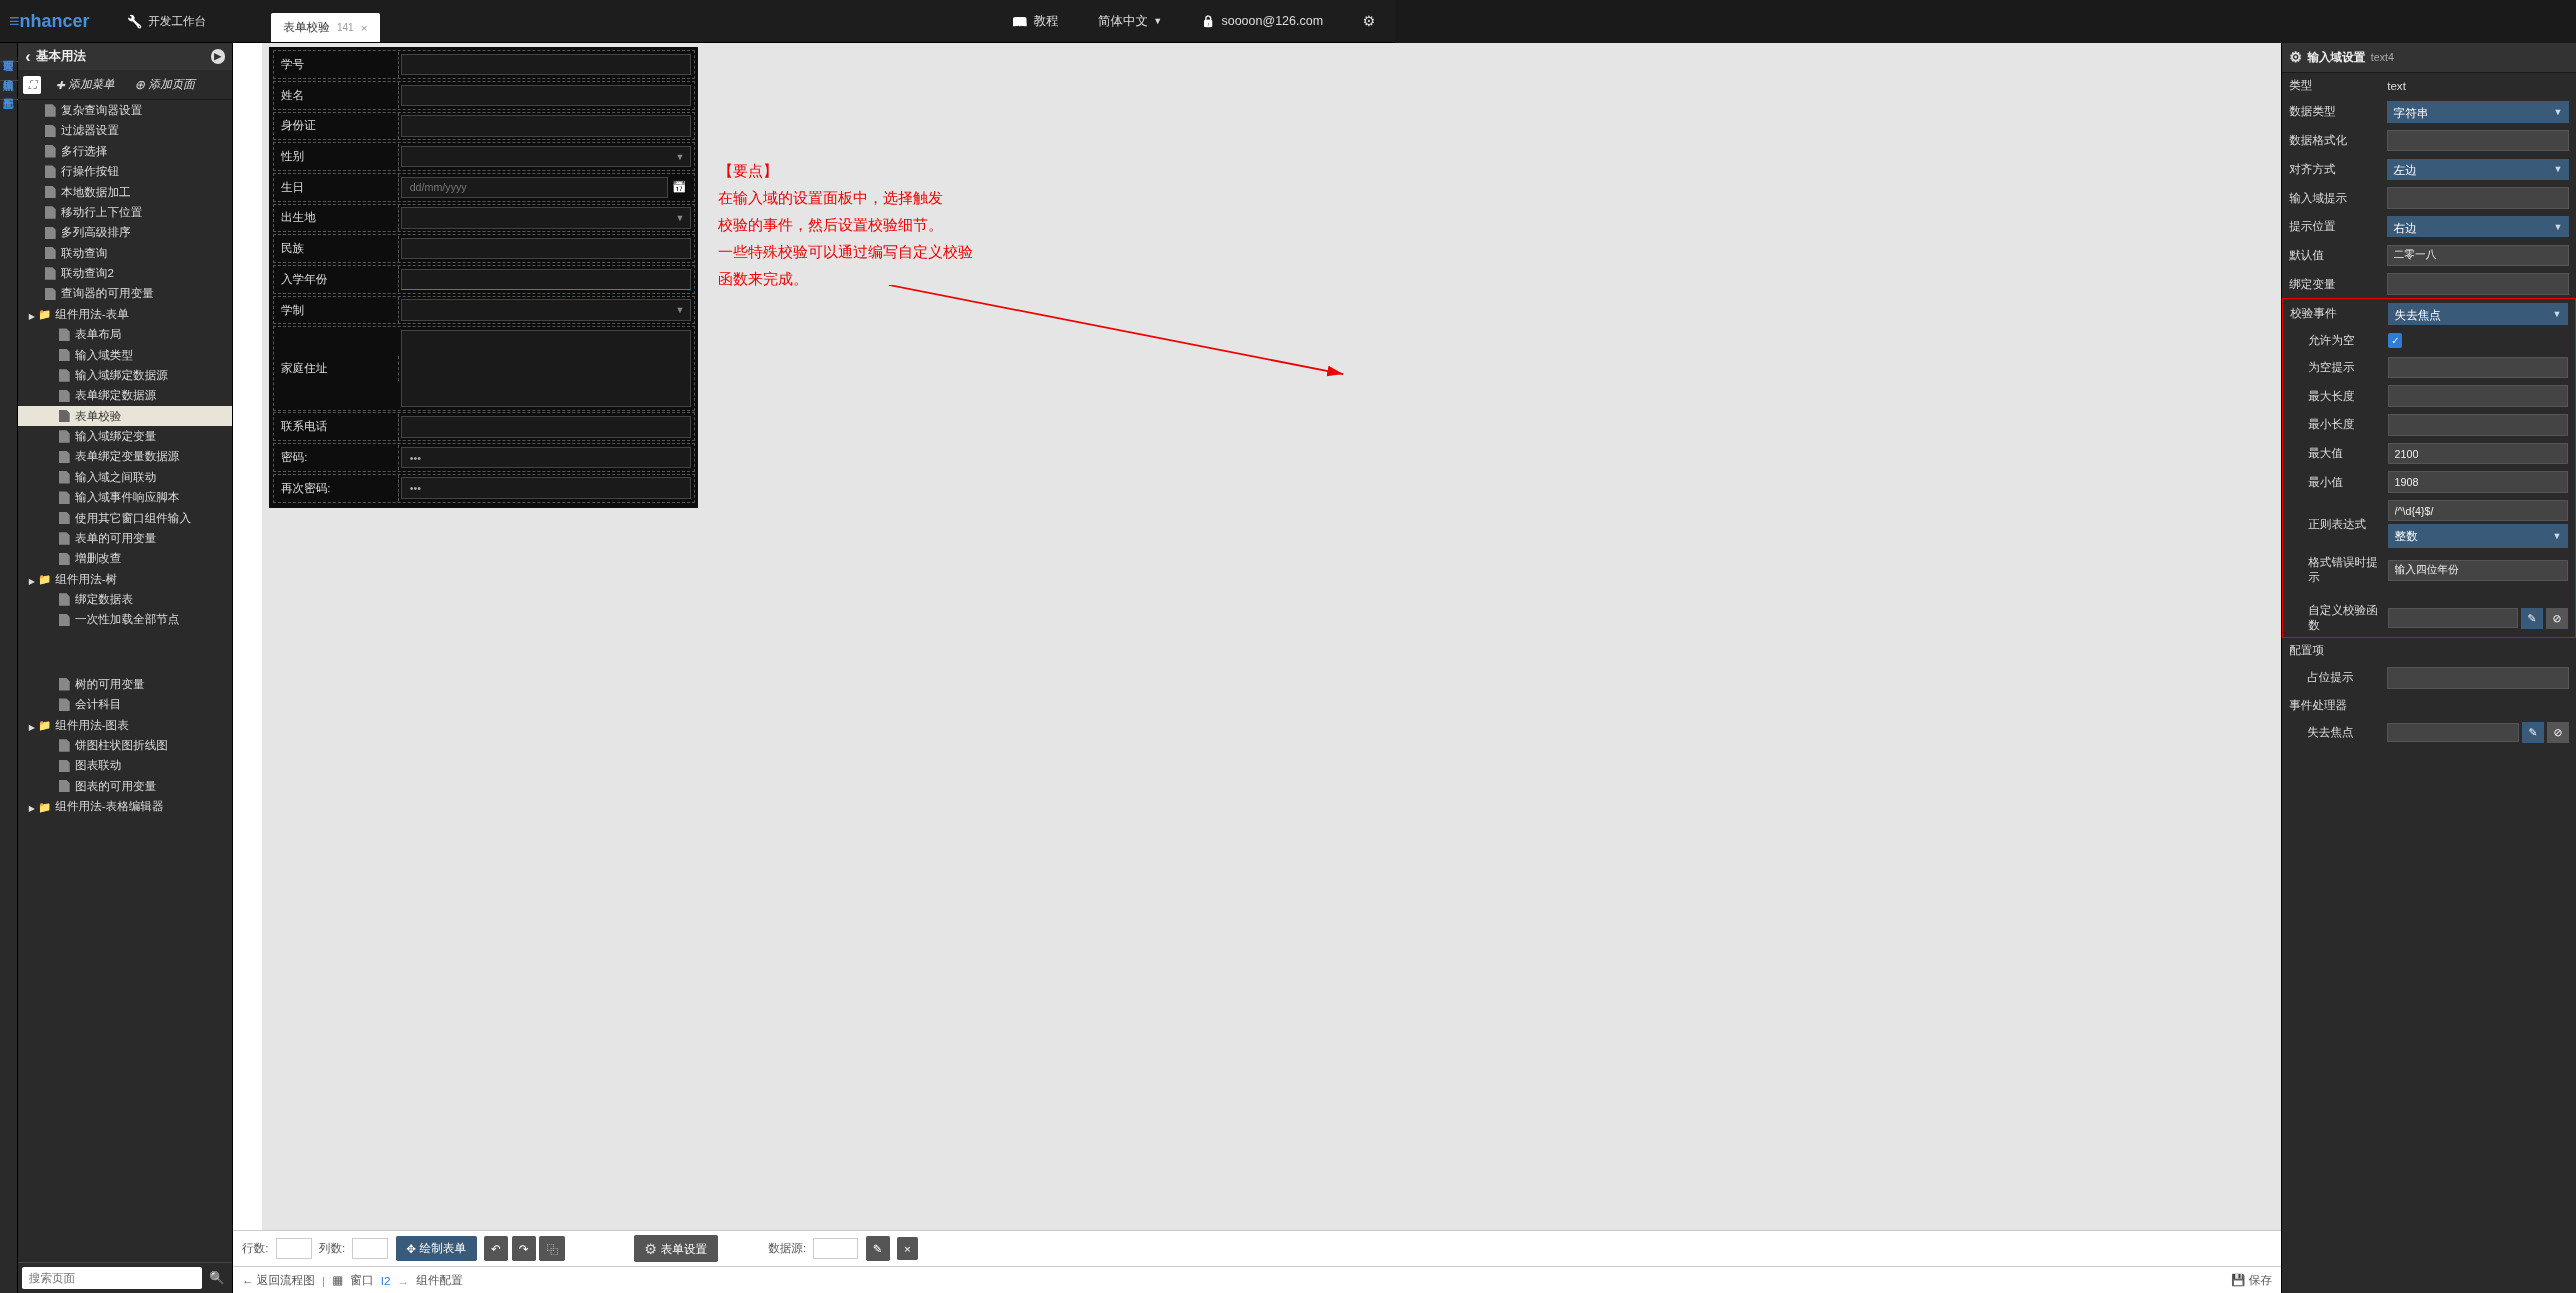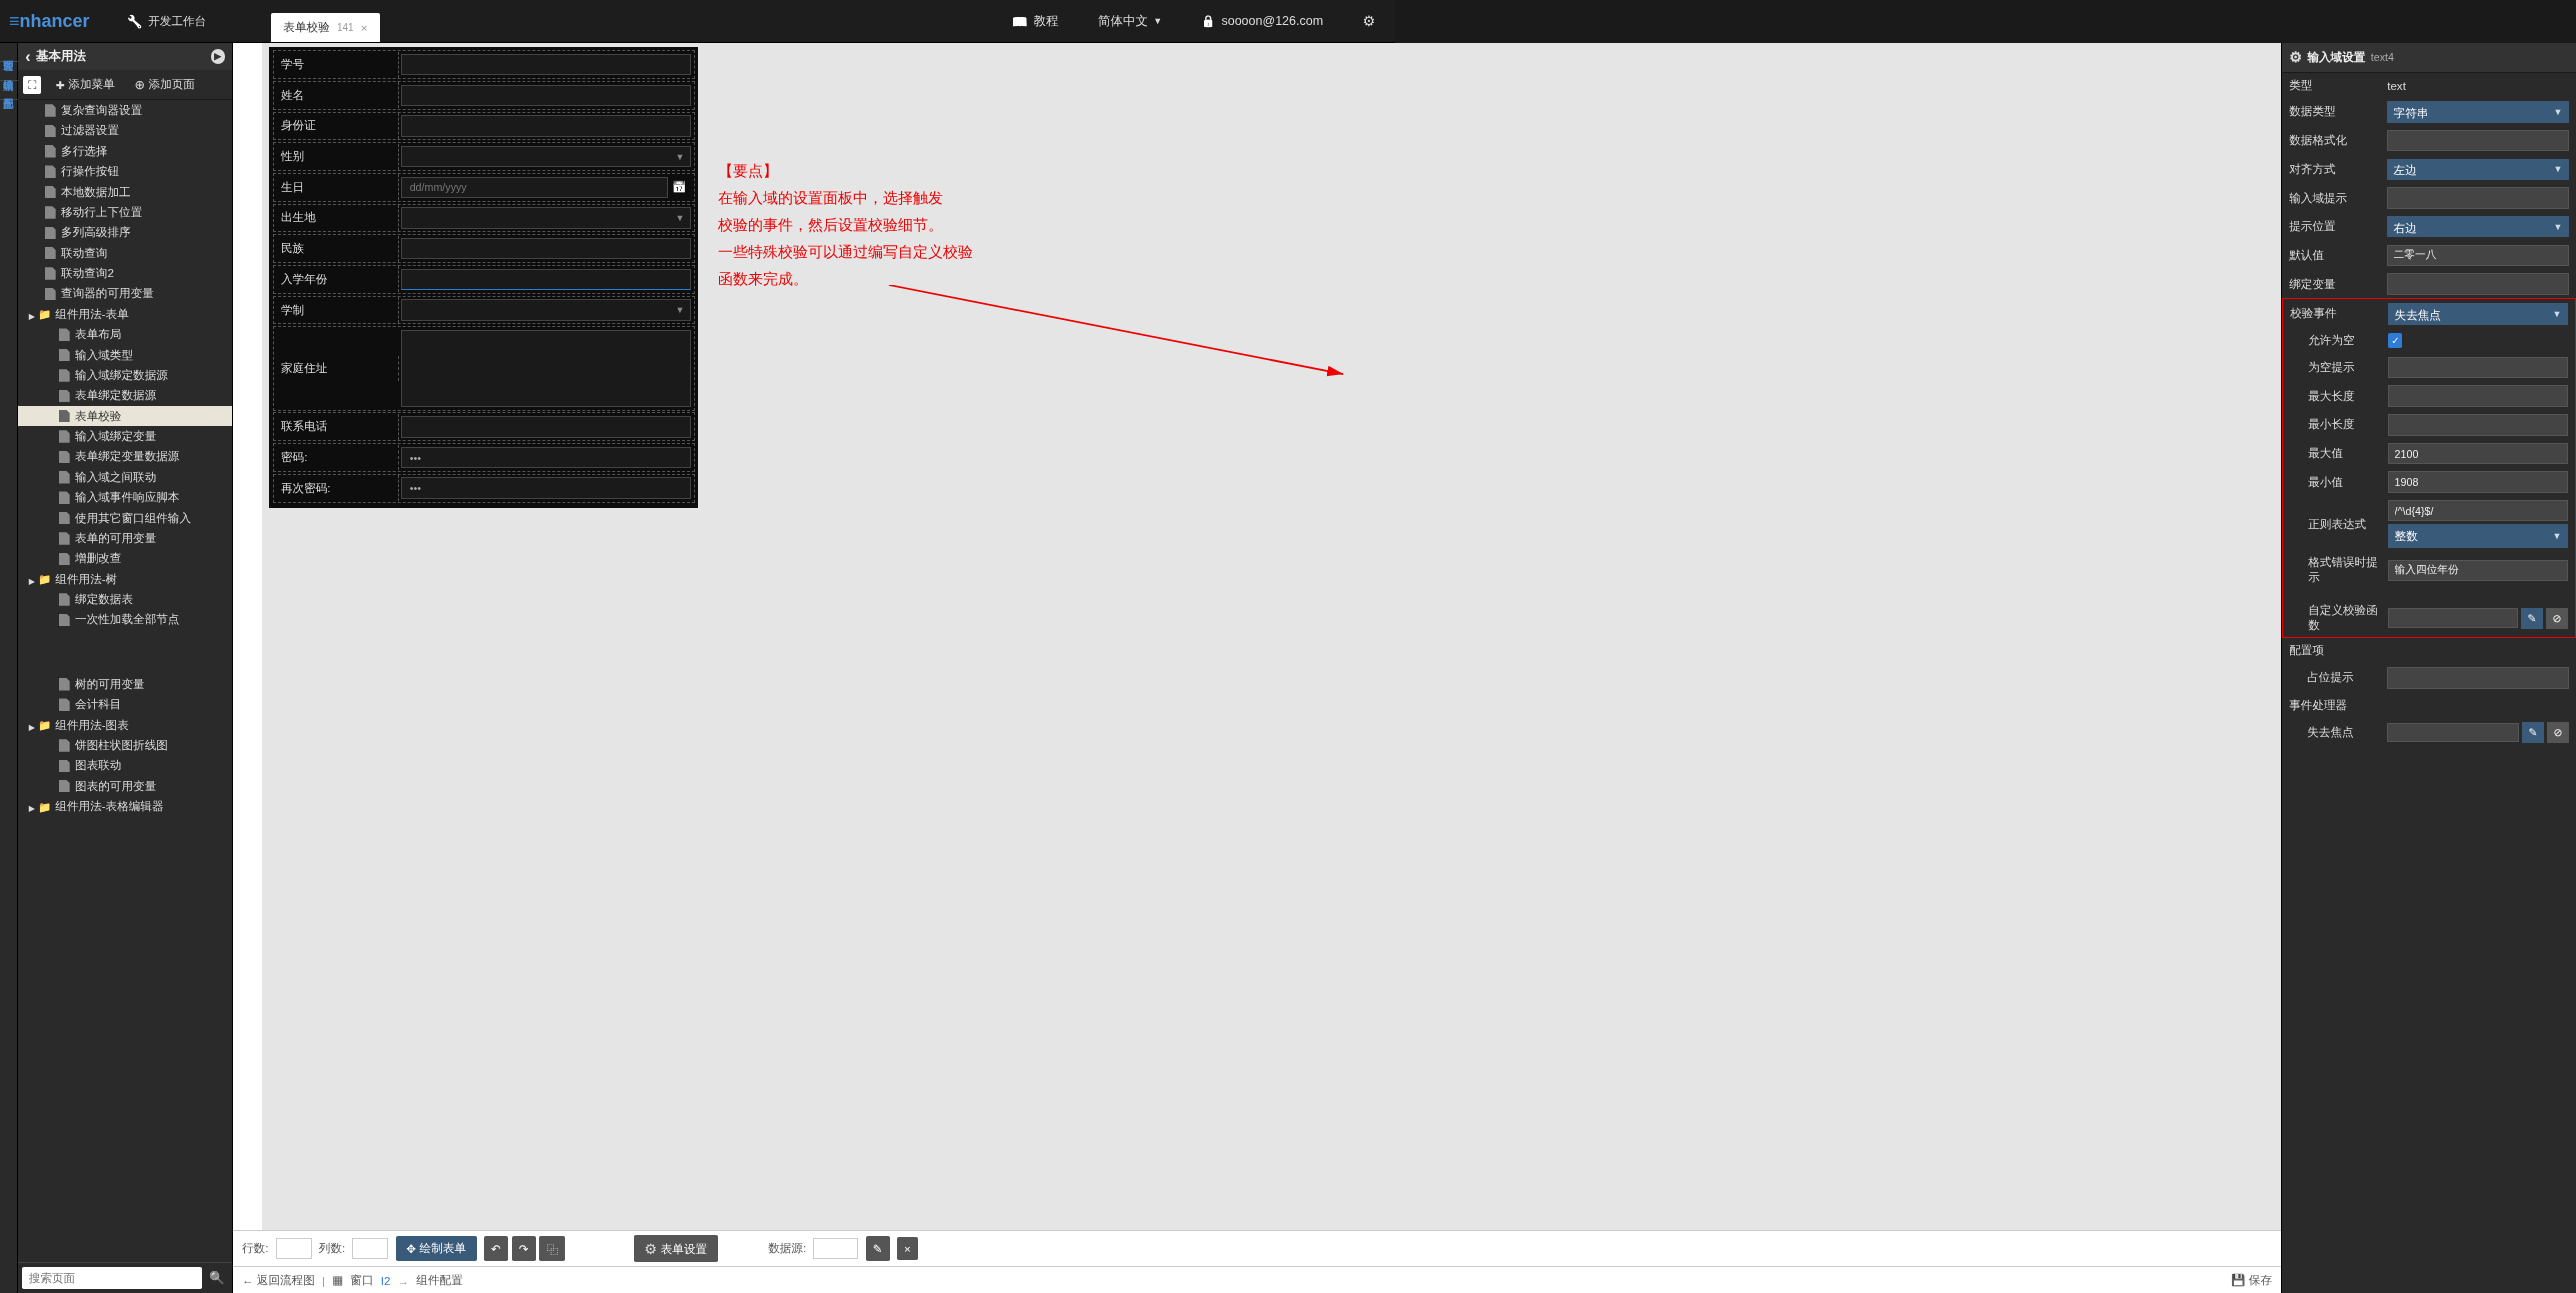--- a/index.html
+++ b/index.html
@@ -20,21 +20,21 @@
 
 
 .vtabs { position: absolute; left: 0; top: 43px; bottom: 0; width: 18px; background: #2a2a2a; border-right: 0.9px solid #000; }
 .vtab { writing-mode: vertical-rl; text-align: center; padding: 9px 1.8px; color: #4a90d9; font-size: 10.7px; cursor: pointer; border-bottom: 0.9px solid #444; }
 
 
 .sidebar { position: absolute; left: 18px; top: 43px; width: 215px; bottom: 0; background: #2a2a2a; border-right: 0.9px solid #000; display: flex; flex-direction: column; }
 .sidebar-header { height: 27px; background: #333; display: flex; align-items: center; padding: 0 7.2px; font-weight: bold; color: #eee; font-size: 12.5px; }
 .sidebar-header .collapse-icon { font-size: 12.5px; }
 .sidebar-header .play-icon { margin-left: auto; width: 14.3px; height: 14.3px; border-radius: 50%; background: #ddd; color: #333; display: flex; align-items: center; justify-content: center; font-size: 9px; }
-.toolbar-row { display: flex; align-items: center; padding: 3.6px 5.4px; gap: 9px; border-bottom: 0.9px solid #1a1a1a; }
+.toolbar-row { display: flex; align-items: center; padding: 3.6px 5.4px; gap: 9px; border-bottom: 0.9px solid #1a1a1a; font-style: italic; }
 .tool-btn { display: flex; align-items: center; gap: 3.6px; cursor: pointer; padding: 3.6px 5.4px; color: #ddd; }
 .small-box { width: 18px; height: 18px; background: #fff; color: #333; display: flex; align-items: center; justify-content: center; border-radius: 1.8px; cursor: pointer; }
 .tree { flex: 1; overflow-y: auto; }
 .tree-item { display: flex; align-items: center; padding: 2.7px 5.4px 2.7px 27px; cursor: pointer; color: #ddd; gap: 5.4px; }
 .tree-item.selected { background: #e8e4d8; color: #333; }
 .tree-group { display: flex; align-items: center; padding: 2.7px 5.4px 2.7px 10.7px; color: #ddd; gap: 3.6px; cursor: pointer; }
 .tree-group .folder-icon { color: #4a90d9; }
 .file-icon { width: 10.7px; height: 12.5px; background: #888; clip-path: polygon(0 0, 70% 0, 100% 25%, 100% 100%, 0 100%); flex-shrink: 0; }
 .tree-item.selected .file-icon { background: #666; }
 .search-row { display: flex; align-items: center; padding: 3.6px; border-top: 0.9px solid #444; gap: 3.6px; }

